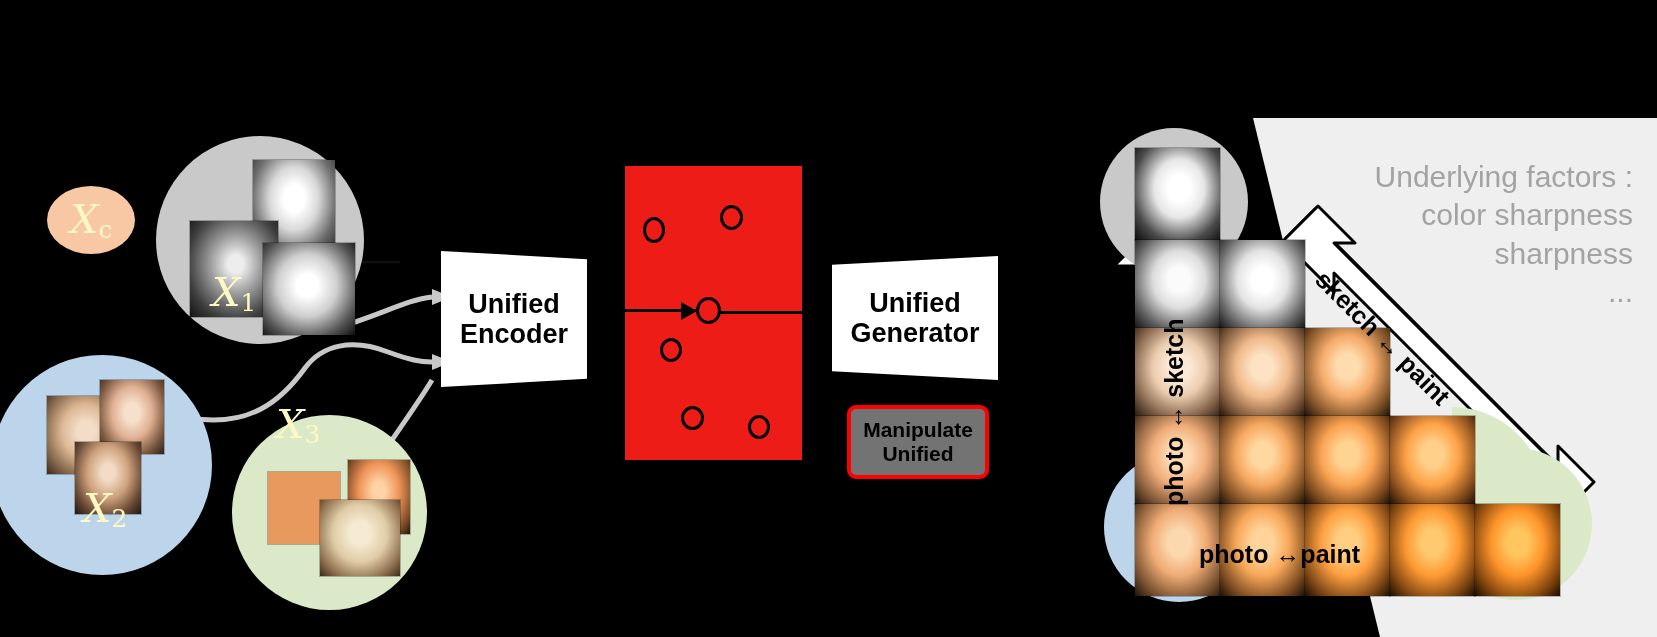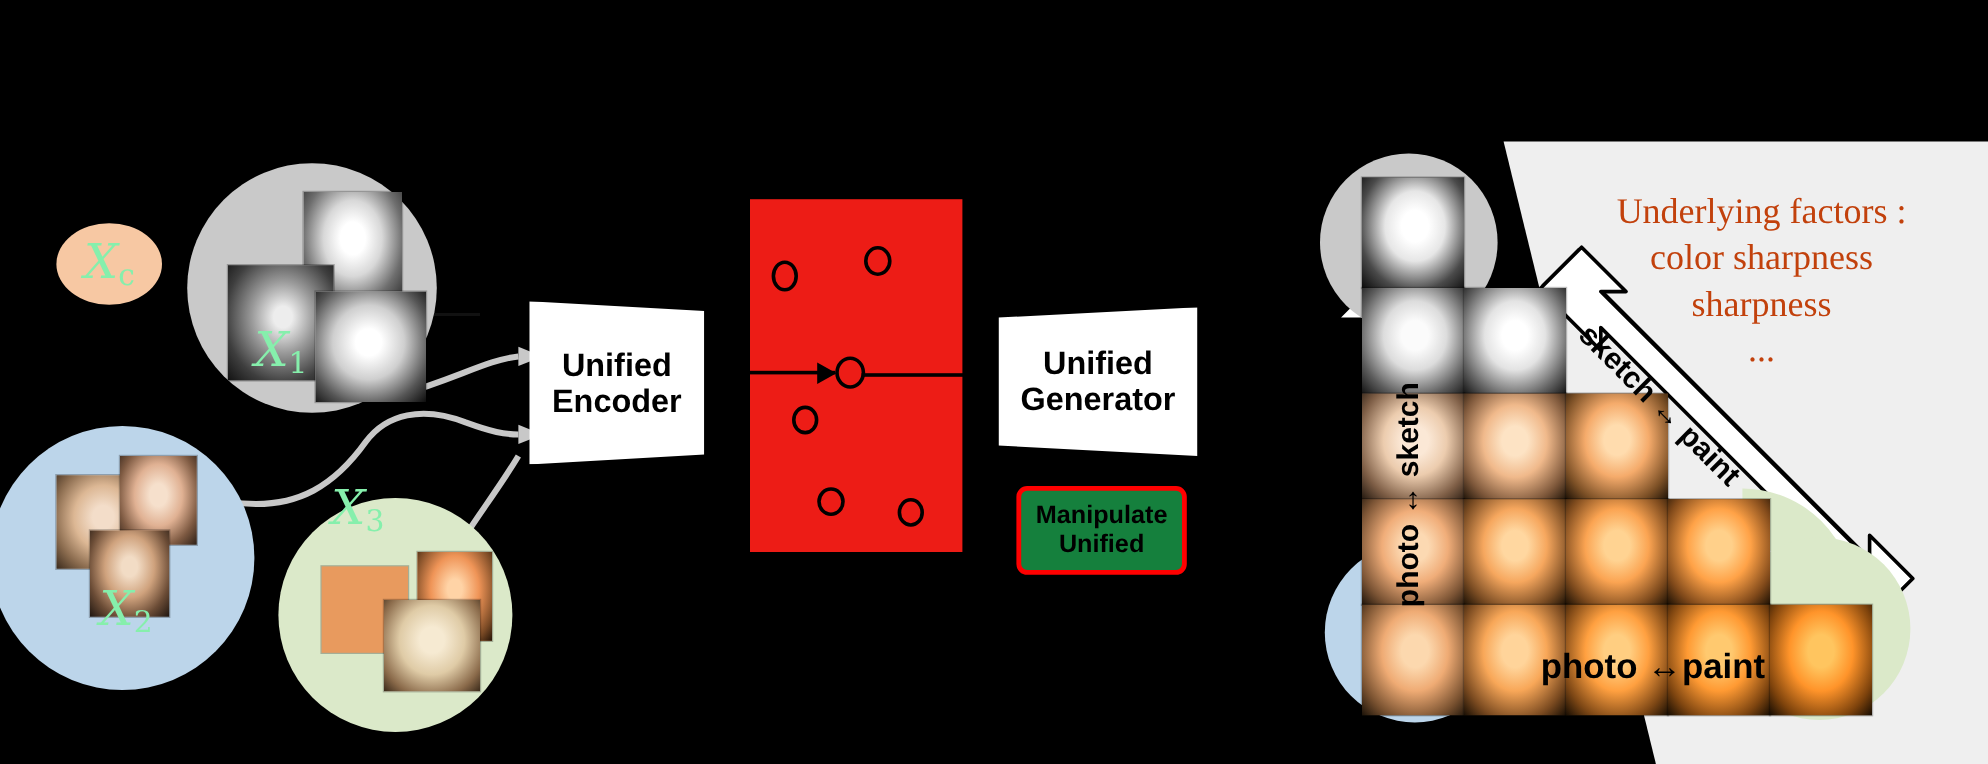--- a/index.html
+++ b/index.html
@@ -8,21 +8,21 @@
     width:1657px;height:637px;
     background:#000;
     overflow:hidden;
     font-family:"Liberation Sans", sans-serif;
   }
   .abs{position:absolute;}
 
   
   .dcircle{border-radius:50%;}
   .dlabel{
-    color:#86efac;
+    color:#fef9c3;
     font-family:"DejaVu Serif", serif;
     font-style:italic;
     font-weight:400;
     line-height:1;
     white-space:nowrap;
   }
   .dlabel .sub{font-size:.62em;vertical-align:-.22em;font-style:normal;}
 
   
   .face{
@@ -60,37 +60,36 @@
   .hline{position:absolute;background:#000;height:3px;}
   .arrowhead{
     position:absolute;width:0;height:0;
     border-top:9px solid transparent;
     border-bottom:9px solid transparent;
     border-left:16px solid #000;
   }
 
   
   #manip{
-    background:#15803d;border:4px solid #FF0000;border-radius:9px;
+    background:#737373;border:4px solid #FF0000;border-radius:9px;
     color:#000;font-weight:bold;text-align:center;
     display:flex;flex-direction:column;align-items:center;justify-content:center;
     line-height:1.15;font-size:21px;
   }
 
   
   svg.overlay{position:absolute;left:0;top:0;width:1657px;height:637px;overflow:visible;pointer-events:none;}
 
   
   #factors{
-    color:#c2410c;
-    text-align:center;
+    color:#a3a3a3;
+    text-align:right;
     font-size:30px;
     line-height:1.28;
     white-space:nowrap;
-    font-family:Liberation Serif, serif;
   }
 
   
   .axlabel{
     position:absolute;color:#000;font-weight:bold;white-space:nowrap;
   }
   .vert{transform-origin:0 0;transform:rotate(-90deg);}
 </style>
 </head>
 <body>
@@ -252,21 +251,21 @@
               background-image:radial-gradient(ellipse at 50% 42%, #ffd49a 18%, #f8a758 44%, #7a4a20 78%, #190f04 100%);"></div>
   <div class="face" style="left:1305px;top:504px;width:85px;height:92px;background-color:#3a2408;
               background-image:radial-gradient(ellipse at 50% 42%, #ffce81 18%, #ffa040 44%, #7d4715 78%, #180e03 100%);"></div>
   <div class="face" style="left:1390px;top:504px;width:85px;height:92px;background-color:#3e2607;
               background-image:radial-gradient(ellipse at 50% 42%, #ffc96f 18%, #ff9a33 44%, #7e4510 78%, #170d02 100%);"></div>
   <div class="face" style="left:1475px;top:504px;width:85px;height:92px;background-color:#422807;
               background-image:radial-gradient(ellipse at 50% 42%, #ffc55f 18%, #ff942a 44%, #7e430c 78%, #160c02 100%);"></div>
 
   <div class="axlabel vert" style="left:1160px;top:506px;font-size:25px;">photo ↔ sketch</div>
 
-  <div class="axlabel" style="left:1284px;top:540px;font-size:29px;">photo ↔paint</div>
+  <div class="axlabel" style="left:1199px;top:540px;font-size:25px;">photo ↔paint</div>
 
   <div class="axlabel" style="left:1330px;top:265px;font-size:25px;transform-origin:0 0;transform:rotate(45deg);">sketch ↔ paint</div>
 
   <div class="abs" id="factors" style="right:24px;top:158px;width:330px;">
     <div>Underlying factors :</div>
     <div>color sharpness</div>
     <div>sharpness</div>
     <div>...</div>
   </div>
 

